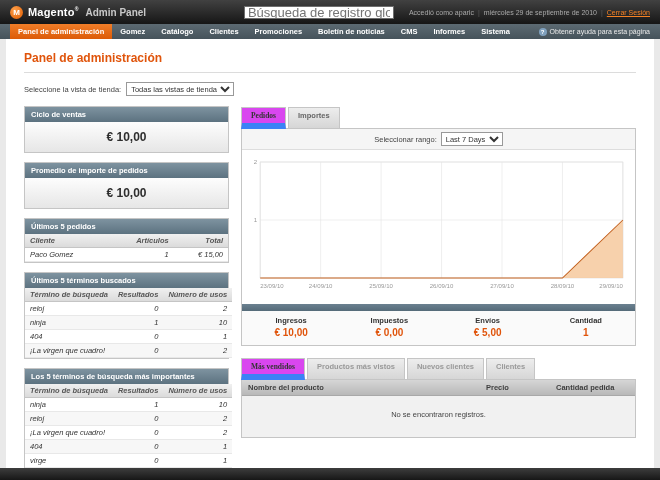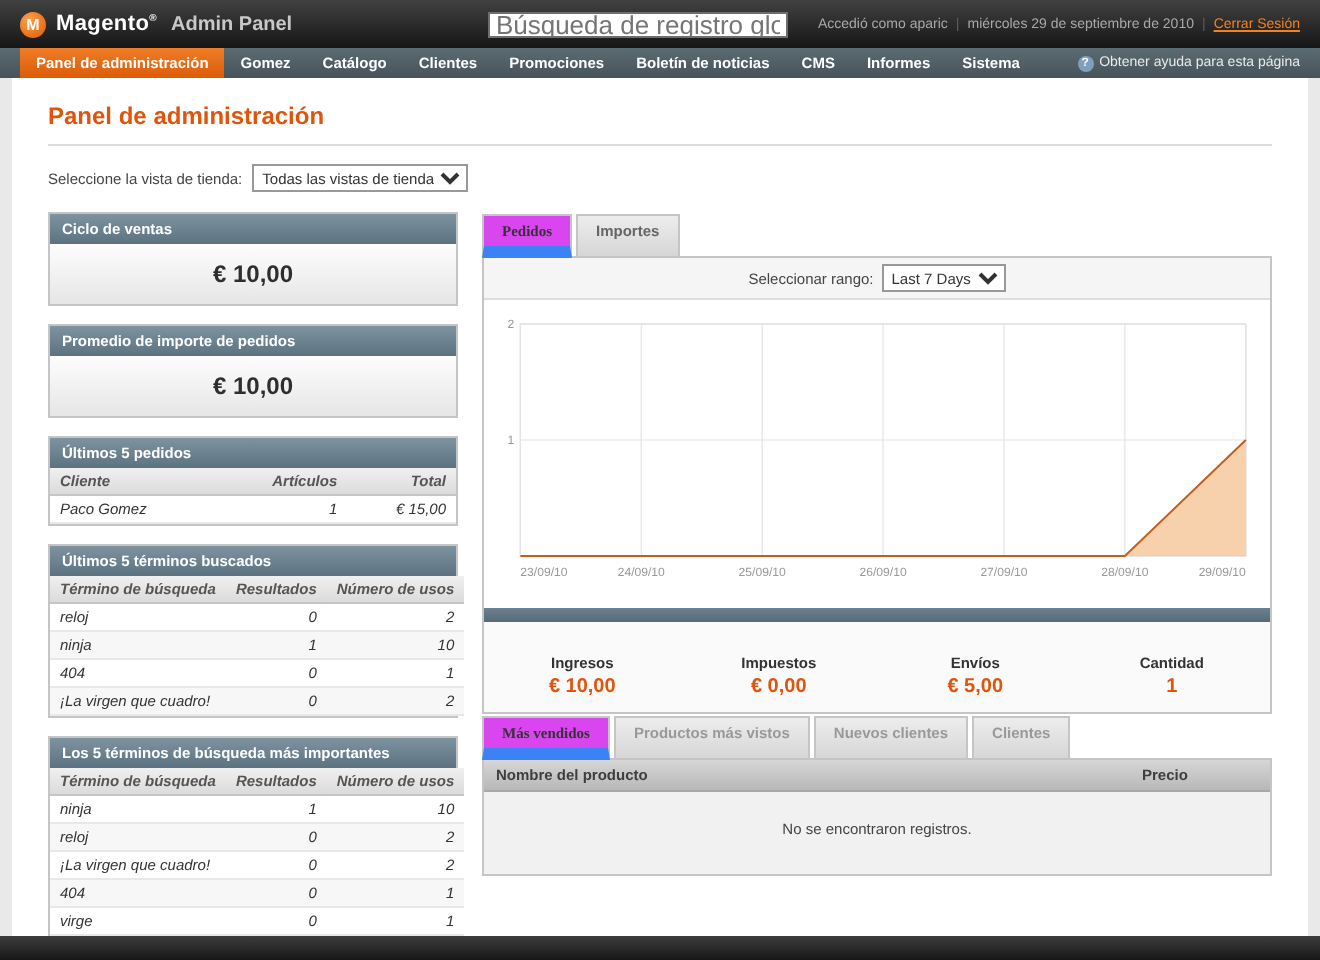--- a/index.html
+++ b/index.html
@@ -64,25 +64,25 @@
          border:1px solid #c5c5c5; background:linear-gradient(#ededed,#d6d6d6); color:#666; }
   .tab.active { background:#d946ef; border-bottom:6px solid #3b82f6; color:#333;font-family:Liberation Serif, serif; }
   .tab.disabled { color:#999; }
   .dash-box { border:1px solid #c5c5c5; background:#fff; }
   .range-row { background:#f5f5f5; border-bottom:1px solid #ddd; padding:3px 6px;
          display:flex; justify-content:center; align-items:center; gap:4px;
          font-size:7.5px; color:#444; }
   .chart-wrap { padding:4px 4px 0; }
   .chart-wrap svg { width:100%; height:150px; display:block; }
   .stats-cap { height:7px; background:linear-gradient(#6b8190,#556b79); }
-  .stats { display:flex; text-align:center; padding:16px 0 7px; background:#fafafa; }
+  .stats { display:flex; text-align:center; padding:5px 0 7px; background:#fafafa; }
   .stat { flex:1; }
   .stat .lbl { font-size:7.5px; font-weight:bold; color:#333; }
   .stat .val { font-size:10px; font-weight:bold; color:#e0540b; margin-top:2px; }
-  .bottom-section { }
+  .bottom-section { margin-top:11px; }
   .grid-head { display:flex; background:linear-gradient(#d6d6d6,#b8b8b8);
          border-bottom:1px solid #a8a8a8; font-size:7.5px; font-weight:bold; color:#3e3e3e; }
   .grid-head > div { padding:3px 6px; }
   .gh-name { flex:1; } .gh-price { width:70px; } .gh-qty { width:85px; }
   .grid-empty { background:#f1f1f1; text-align:center; font-size:7.5px;
          color:#444; padding:14px 0 18px; }
   
   .ftr { height:12px; flex-shrink:0; background:linear-gradient(#3d3d3d,#171717); }
 </style>
 </head>
@@ -306,20 +306,21 @@
         <div class="tabs">
           <span class="tab active">Más vendidos</span>
           <span class="tab disabled">Productos más vistos</span>
           <span class="tab disabled">Nuevos clientes</span>
           <span class="tab disabled">Clientes</span>
         </div>
         <div class="dash-box">
           <div class="grid-head">
             <div class="gh-name">Nombre del producto</div>
             <div class="gh-price">Precio</div>
+            <div class="gh-qty">Cantidad pedida</div>
           </div>
           <div class="grid-empty">No se encontraron registros.</div>
         </div>
       </div>
 
     </div>
   </div>
 </div>
 
 <div class="ftr"></div>

